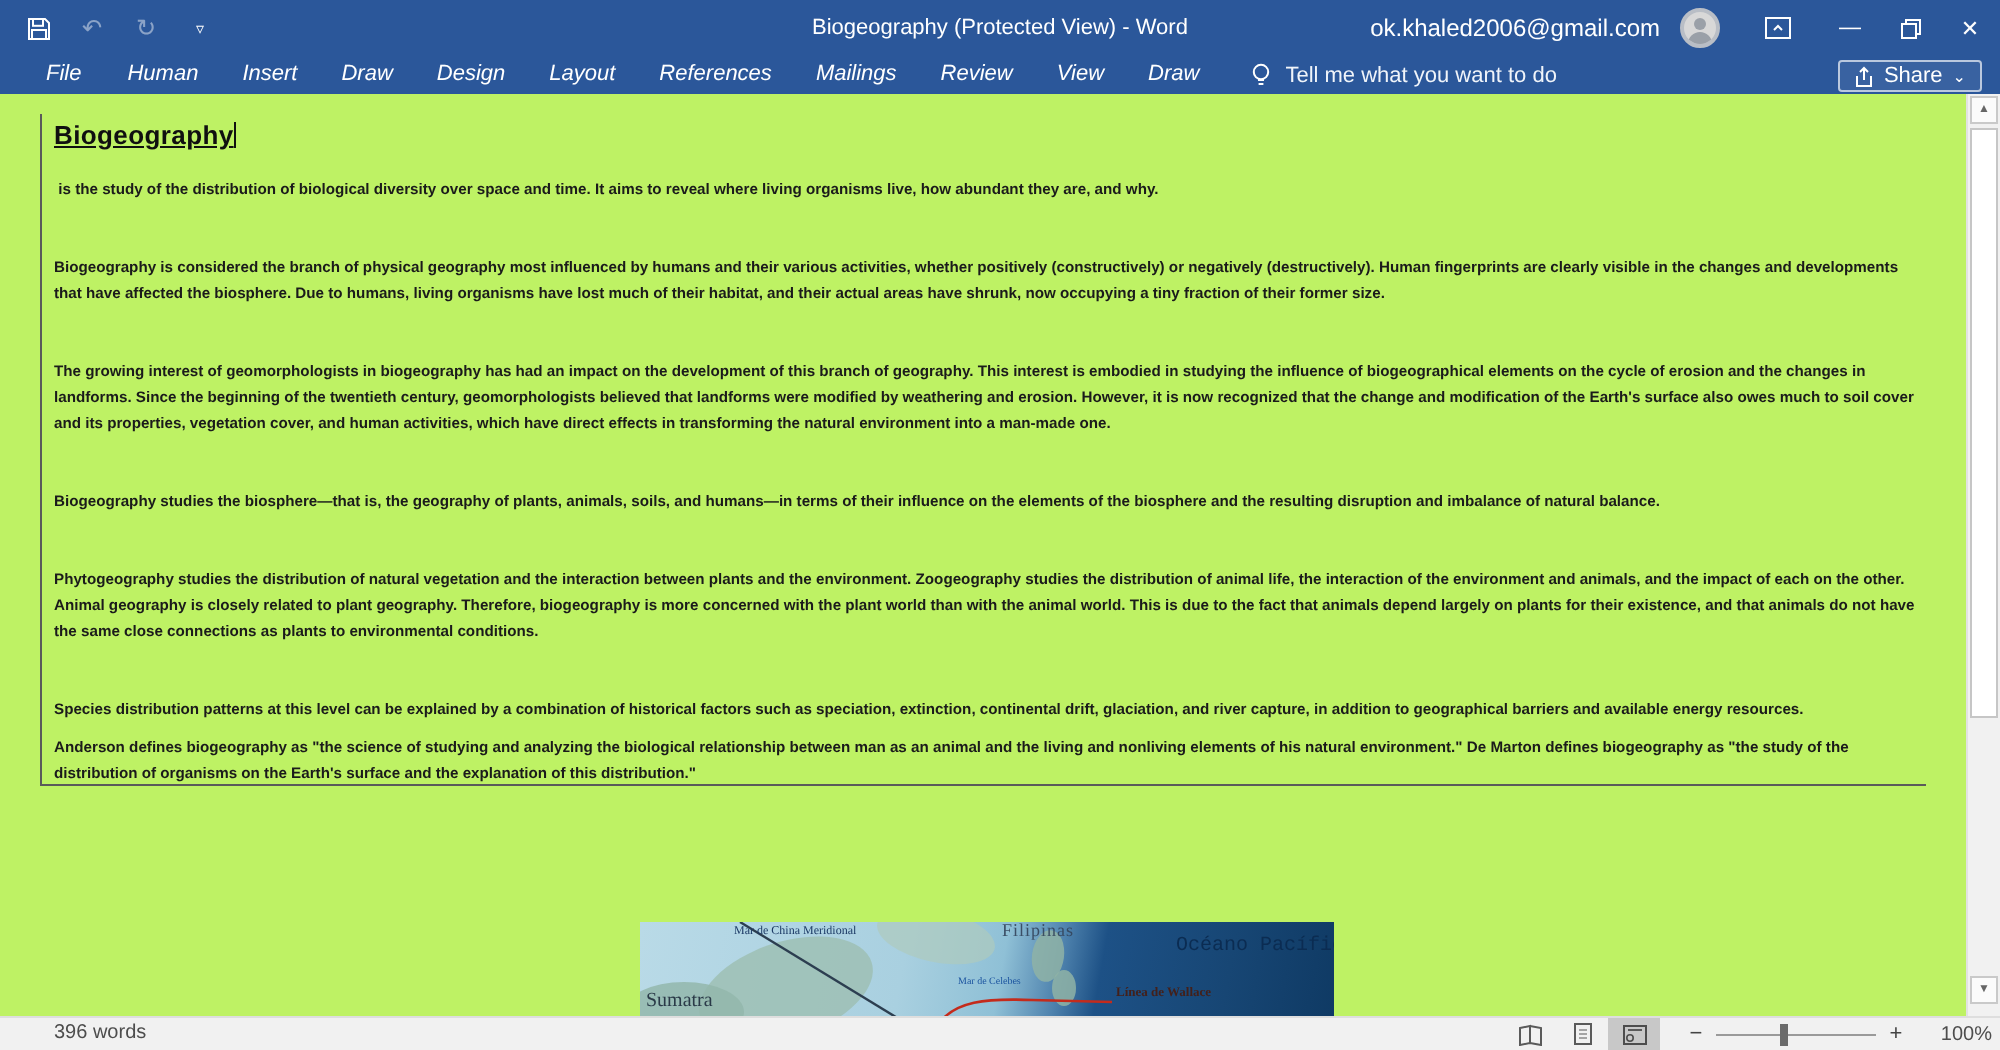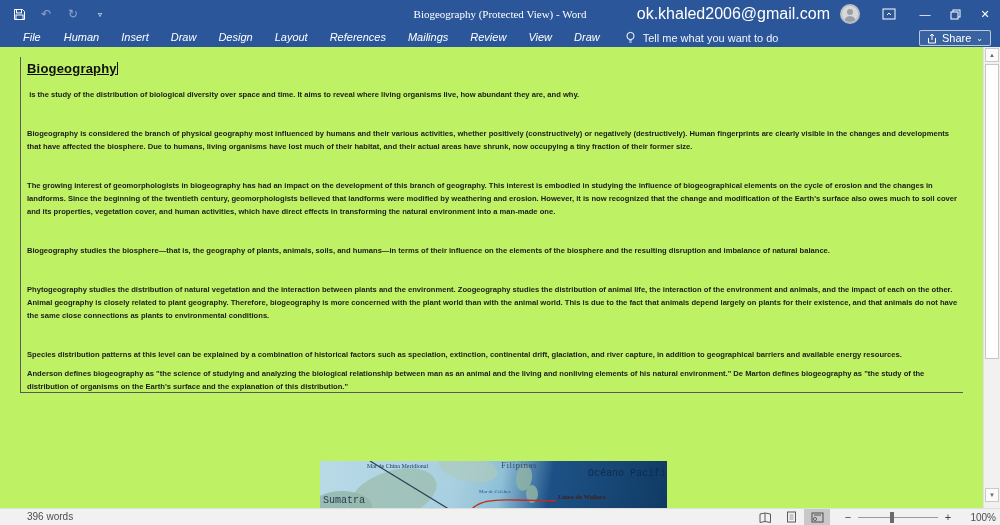--- a/index.html
+++ b/index.html
@@ -4,23 +4,23 @@
 <style>
   * { box-sizing: border-box; margin: 0; padding: 0; }
   html,body { width:1000px; height:525px; overflow:hidden; }
   body { font-family:"Liberation Sans", sans-serif; background:#fff; position:relative; }
 
   
   .titlebar { position:absolute; top:0; left:0; width:1000px; height:28px; background:#2b579a; color:#fff; }
   .qat { position:absolute; left:10px; top:0; height:28px; display:flex; align-items:center; gap:9px; }
   .qat .ibtn { width:18px; height:18px; display:flex; align-items:center; justify-content:center; font-size:12px; color:#fff; cursor:default; }
   .dim { opacity:.45; }
-  .win-title { position:absolute; left:250px; right:250px; top:0; height:28px; line-height:28px; text-align:center; font-size:11px; color:#fff; white-space:nowrap;font-family:Liberation Serif, serif; }
+  .win-title { position:absolute; left:250px; right:250px; top:0; height:28px; line-height:28px; text-align:center; font-size:11px; color:#fff; white-space:nowrap; }
   .tb-right { position:absolute; right:0; top:0; height:28px; display:flex; align-items:center; }
-  .account-email { font-size:16px; color:#fff; margin-right:10px; }
+  .account-email { font-size:12px; color:#fff; margin-right:10px; }
   .avatar { width:20px; height:20px; border-radius:50%; background:#d8d8d8; border:2px solid #b9bec6; position:relative; overflow:hidden; margin-right:14px; }
   .avatar .head { position:absolute; left:5px; top:3px; width:6px; height:6px; border-radius:50%; background:#9aa0a8; }
   .avatar .body { position:absolute; left:2px; top:10px; width:12px; height:8px; border-radius:6px 6px 0 0; background:#9aa0a8; }
   .wc-btn { width:30px; height:28px; display:flex; align-items:center; justify-content:center; color:#fff; font-size:11px; }
   .ribbon-opts { margin-right:6px; }
 
   
   .ribbon-tabs { position:absolute; top:28px; left:0; width:1000px; height:19px; background:#2b579a; display:flex; align-items:center; color:#fff; font-size:11px; }
   .tab { padding:0 11px; height:19px; line-height:19px; white-space:nowrap; cursor:default;font-style:italic; }
   .tab-file { margin-left:11px; padding:0 12px; }
@@ -48,21 +48,21 @@
   .i3 { left:196px; top:4px; width:16px; height:26px; transform:rotate(8deg); background:#8fb3a6; }
   .i4 { left:206px; top:24px; width:12px; height:18px; background:#8fb3a6; }
   .i5 { left:-8px; top:30px; width:60px; height:30px; background:#93b7ab; }
   .map svg { position:absolute; left:0; top:0; }
   .map-label { position:absolute; font-family:"Liberation Serif", serif; white-space:nowrap; }
   .lbl-scs { left:47px; top:2px; font-size:6px; color:#1c3a66; }
   .lbl-fil { left:181px; top:-1px; font-size:9px; color:#34455c; opacity:.9; letter-spacing:.5px; }
   .lbl-pac { left:268px; top:7px; font-size:10px; color:#0b2c52;font-family:Liberation Mono, monospace; }
   .lbl-cel { left:159px; top:28px; font-size:5px; color:#1d55a0; }
   .lbl-wal { left:238px; top:32px; font-size:6.5px; color:#43201a; font-weight:bold; }
-  .lbl-sum { left:3px; top:34px; font-size:10px; color:#2a3a48;font-family:Liberation Mono, monospace; }
+  .lbl-sum { left:3px; top:34px; font-size:10px; color:#2a3a48; }
 
   
   .scrollbar { position:absolute; top:47px; right:0; width:17px; height:461px; background:#f1f1f1; border-left:1px solid #e2e2e2; }
   .scroll-btn { position:absolute; left:1px; width:14px; height:14px; background:#fbfbfb; border:1px solid #c9c9c9; color:#666; font-size:6px; display:flex; align-items:center; justify-content:center; }
   .scroll-up { top:1px; }
   .scroll-down { top:441px; }
   .scroll-thumb { position:absolute; left:1px; top:17px; width:14px; height:295px; background:#ffffff; border:1px solid #c6c6c6; }
 
   
   .statusbar { position:absolute; bottom:0; left:0; width:1000px; height:17px; background:#f1f1f1; border-top:1px solid #dedede; font-size:10px; color:#4d4d4d; }

